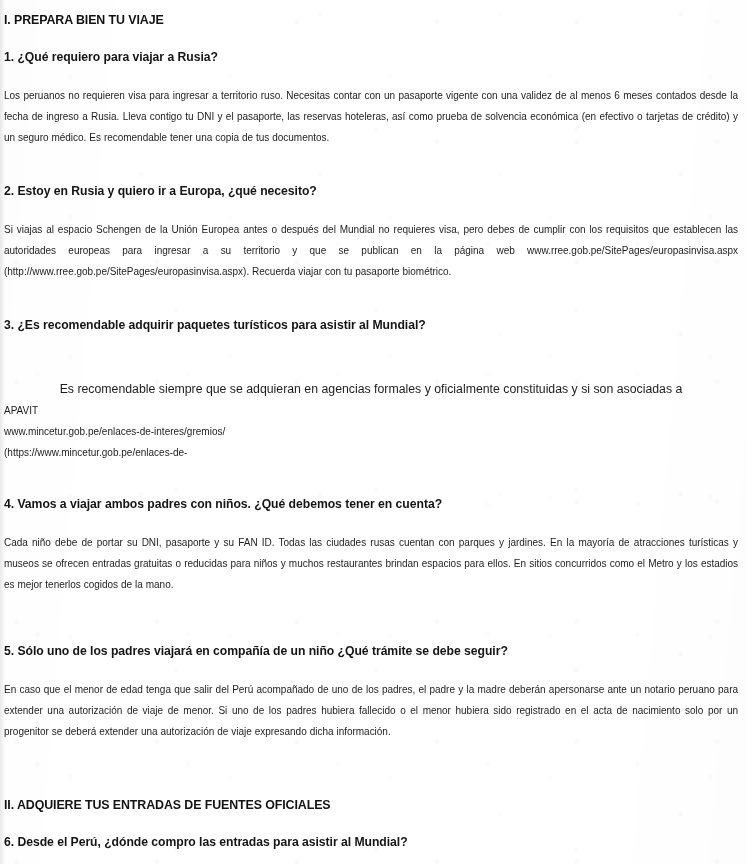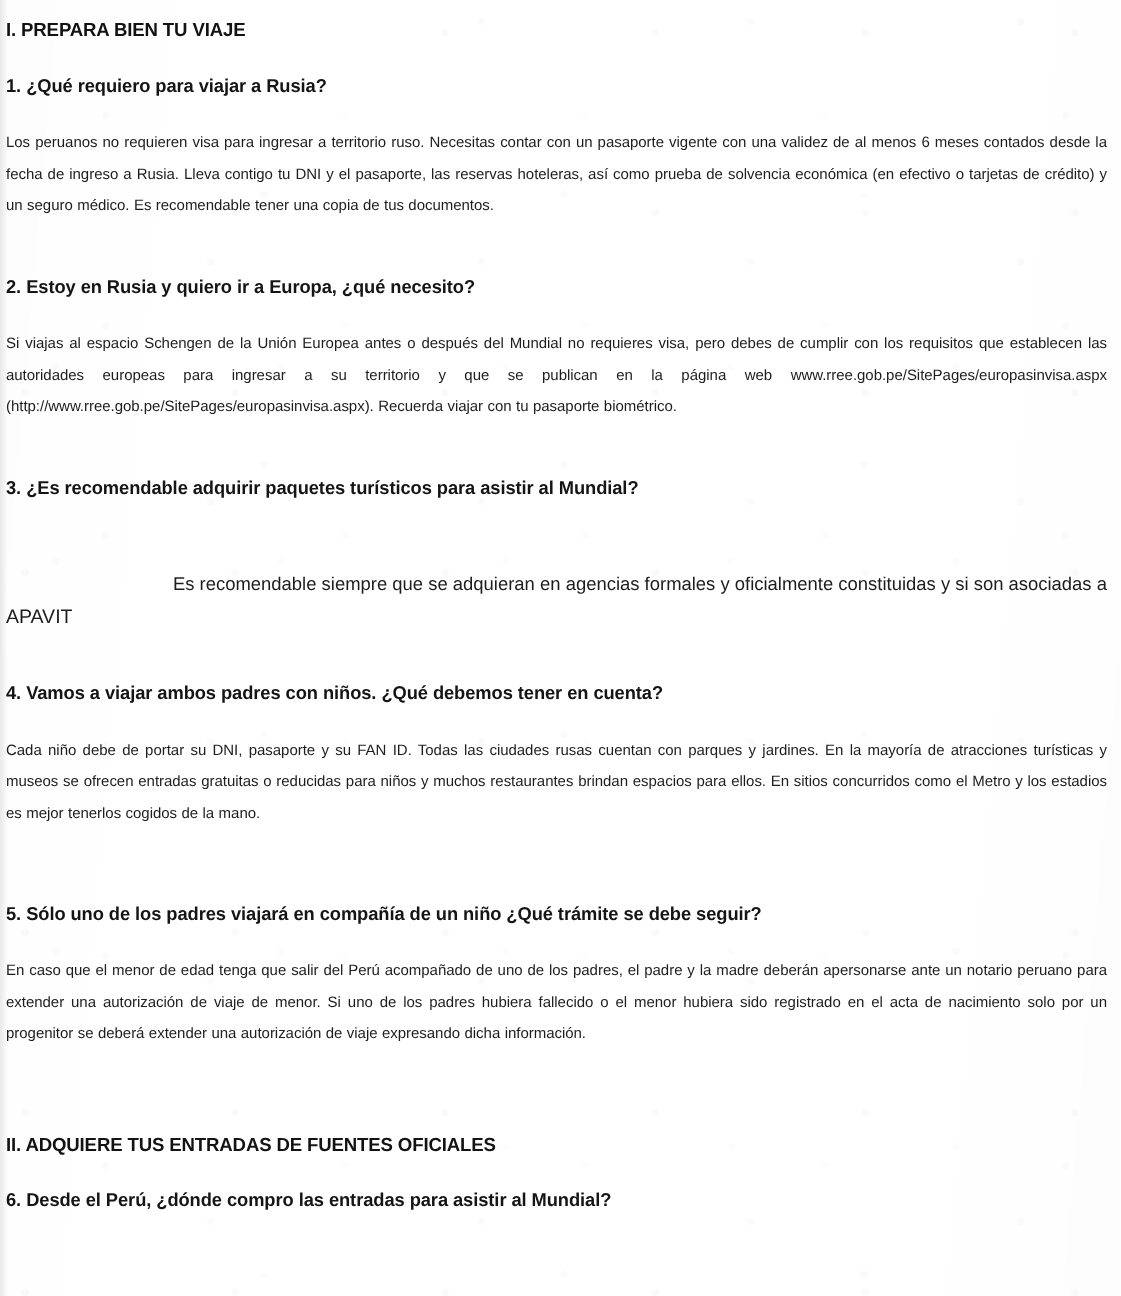--- a/index.html
+++ b/index.html
@@ -85,34 +85,34 @@
   .block { margin: 0; }
 
   .gap-lg { height: 20px; }
   .gap-md { height: 13px; }
   .gap-sm { height: 6px; }
 
   
   .wide-gap-line {
     display: flex;
     width: 100%;
-    font-size: 13px;
+    font-size: 10px;
     line-height: 21px;
     color: #1d1d1d;
     flex-direction: column;
   }
   .wide-gap-line > span:nth-child(1) { flex: 0 0 auto; }
   .wide-gap-line > span.spacer { flex: 1 1 auto; }
   .wide-gap-line > span:last-child { flex: 0 0 auto; }
 
   .tail-line {
     font-size: 12.3px;
     line-height: 21px;
     color: #1d1d1d;
-    text-align: right;
+    text-align: center;
     margin-top: 46px;
   }
 
   .two-col-head { margin-top: 0; }
 </style>
 </head>
 <body>
 
 <div class="edge-shadow"></div>
 <div class="scan-noise"></div>
@@ -130,21 +130,23 @@
   <p class="para">Si viajas al espacio Schengen de la Unión Europea antes o después del Mundial no requieres visa, pero debes de cumplir con los requisitos que establecen las autoridades europeas para ingresar a su territorio y que se publican en la página web www.rree.gob.pe/SitePages/europasinvisa.aspx (http://www.rree.gob.pe/SitePages/europasinvisa.aspx). Recuerda viajar con tu pasaporte biométrico.</p>
 
   <div class="gap-md"></div>
 
   <h2 class="question">3. ¿Es recomendable adquirir paquetes turísticos para asistir al Mundial?</h2>
   <div class="block">
     <div class="tail-line">Es recomendable siempre que se adquieran en agencias formales y oficialmente constituidas y si son asociadas a</div>
     <div class="wide-gap-line">
       <span>APAVIT</span>
       <span class="spacer"></span>
+      <span>www.mincetur.gob.pe/enlaces-de-interes/gremios/</span>
       <span class="spacer"></span>
+      <span>(https://www.mincetur.gob.pe/enlaces-de-</span>
     </div>
   </div>
 
   <div class="gap-lg"></div>
   <div class="gap-md"></div>
 
   <h2 class="question">4. Vamos a viajar ambos padres con niños. ¿Qué debemos tener en cuenta?</h2>
   <p class="para">Cada niño debe de portar su DNI, pasaporte y su FAN ID. Todas las ciudades rusas cuentan con parques y jardines. En la mayoría de atracciones turísticas y museos se ofrecen entradas gratuitas o reducidas para niños y muchos restaurantes brindan espacios para ellos. En sitios concurridos como el Metro y los estadios es mejor tenerlos cogidos de la mano.</p>
 
   <div class="gap-lg"></div>

